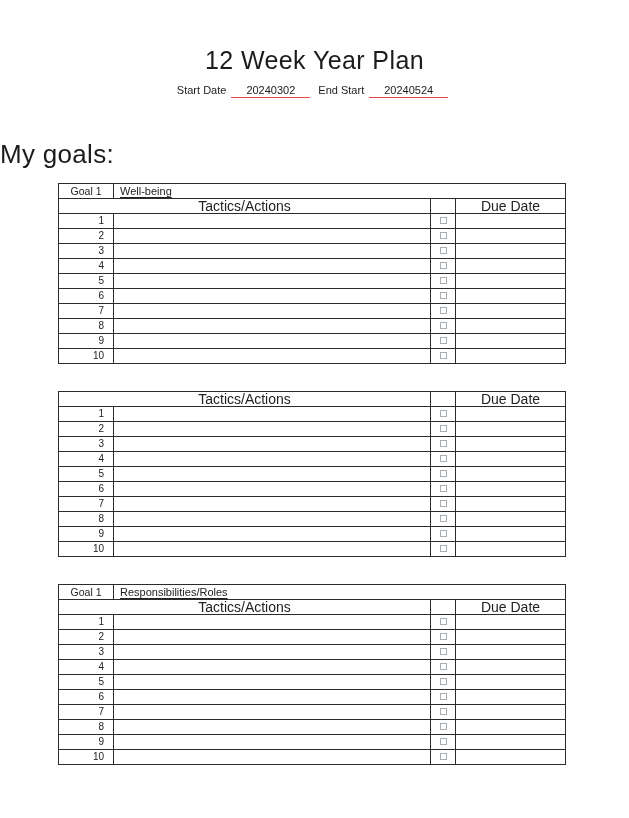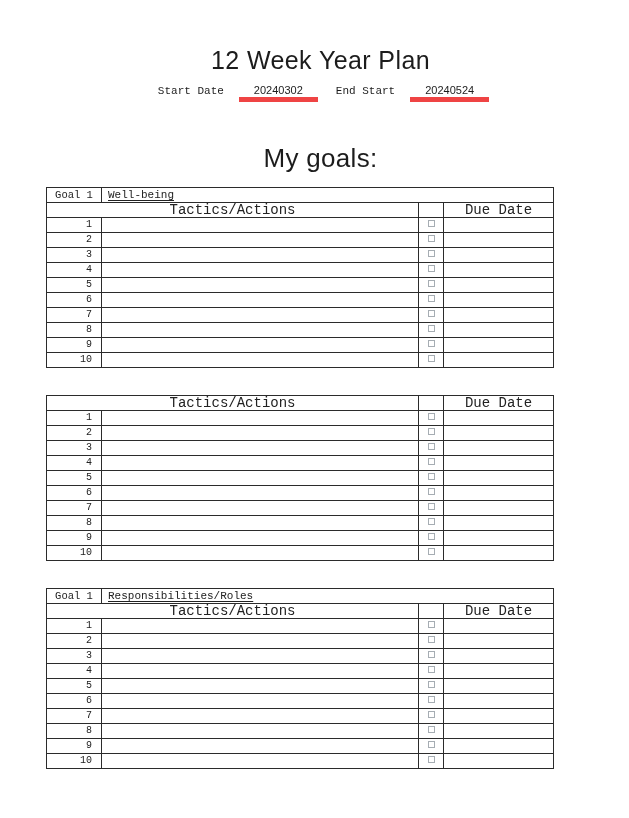--- a/index.html
+++ b/index.html
@@ -3,39 +3,39 @@
 <meta charset="utf-8">
 <style>
   :root { --text:#222; --border:#2b2b2b; --checkbox:#a6adb3; }
   * { box-sizing:border-box; }
   html,body { margin:0; padding:0; }
   body {
     width:629px; height:818px; background:#ffffff;
     font-family:"Liberation Sans", sans-serif; color:var(--text);
     overflow:hidden;
   }
-  .page { padding-top:46px;padding-left:12px; }
+  .page { padding-top:46px; }
   .doc-title {
     margin:0; text-align:center; font-size:25px; font-weight:400;
     letter-spacing:0.4px; color:#1c1c1c;
   }
   .date-row { margin-top:9px; text-align:center; font-size:11px; color:#1c1c1c; }
-  .date-label { margin:0 12px;font-family:Liberation Mono, monospace; }
+  .date-label { margin:0 2px; }
   .date-blank {
-    display:inline-block; border-bottom:5px solid #ef4444;
+    display:inline-block; border-bottom:1px solid #ef4444;
     padding:0 15px 1px; margin:0 6px 0 3px; min-width:68px; text-align:center;
   }
   .goals-heading {
-    margin:41px 0 0; text-align:center; font-size:26px; font-weight:400;
+    margin:41px 0 0; font-size:26px; font-weight:400;
     letter-spacing:0.3px; color:#1c1c1c;
   }
   .tables-wrap { margin-top:13px; }
   table.goal-table {
     border-collapse:collapse; table-layout:fixed;
-    width:507px; margin:0 0 27px 34px;font-family:Liberation Mono, monospace;
+    width:507px; margin:0 0 27px 58px;
   }
   table.goal-table:last-child { margin-bottom:0; }
   .c-num   { width:55px; }
   .c-tactic{ width:317px; }
   .c-check { width:25px; }
   .c-due   { width:110px; }
   td {
     border:1px solid var(--border); height:14.5px; padding:0;
     font-size:10px; line-height:14px; overflow:hidden; white-space:nowrap;
   }

